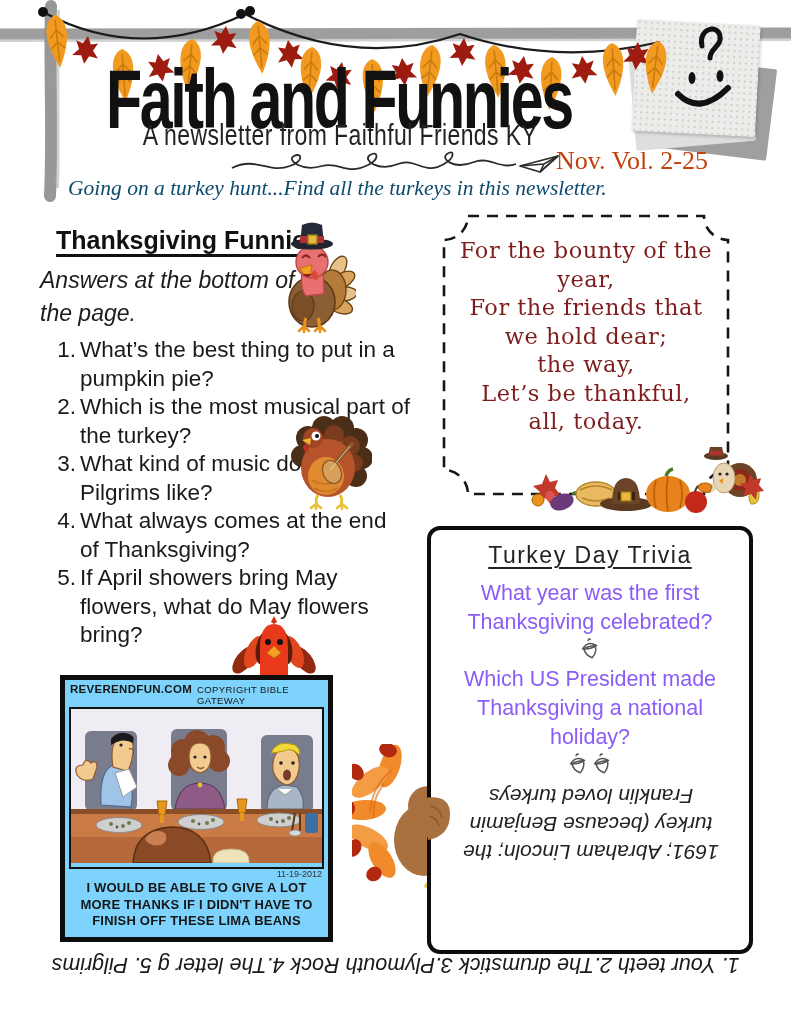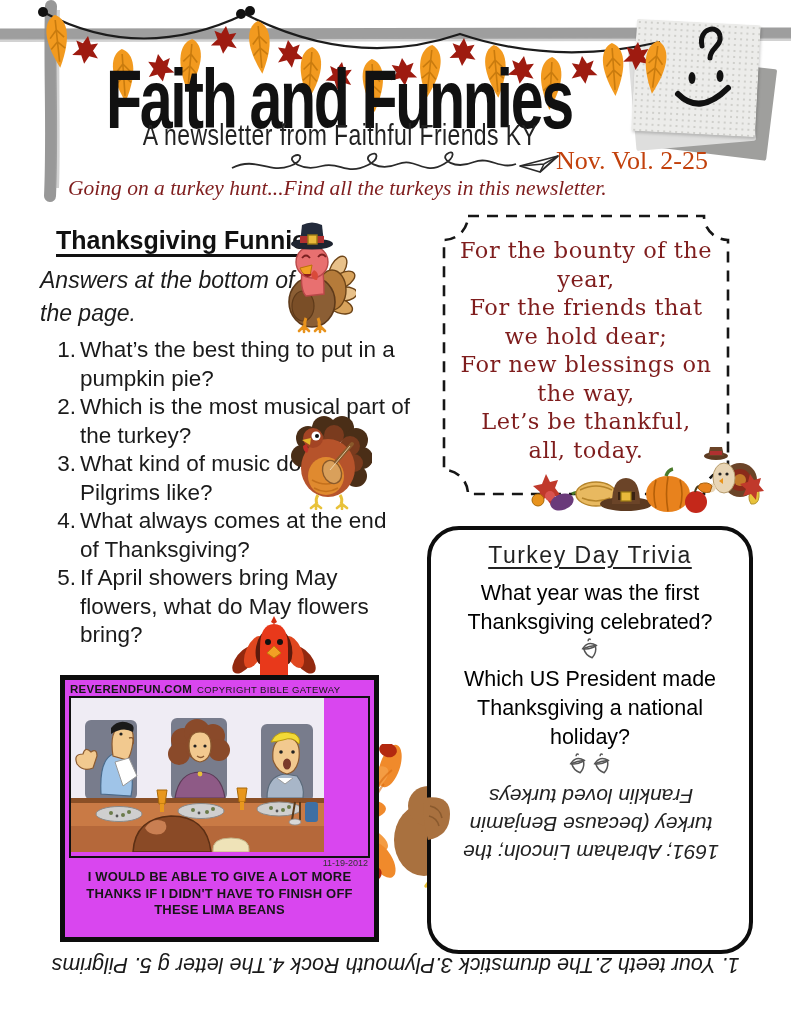--- a/index.html
+++ b/index.html
@@ -8,21 +8,21 @@
   .abs{position:absolute;}
 
   
   .title{left:50px;top:52px;width:560px;text-align:center;font-weight:bold;font-size:74px;
          letter-spacing:-3px;transform:scale(0.80,1.12);transform-origin:50% 0;
          color:#111;white-space:nowrap;z-index:3;}
   .subtitle{left:100px;top:118px;width:480px;text-align:center;font-size:23px;letter-spacing:0.4px;
             transform:scaleY(1.28);transform-origin:50% 0;color:#222;white-space:nowrap;z-index:3;}
   .volume{left:556px;top:146px;font-family:"Liberation Serif",serif;font-size:26px;color:#c2410c;z-index:3;}
   .tagline{left:68px;top:176px;width:560px;font-family:"Liberation Serif",serif;font-style:italic;
-           font-size:21.5px;color:#7f1d1d;z-index:3;}
+           font-size:21.5px;color:#0c4a6e;z-index:3;}
   .squiggle{left:228px;top:150px;z-index:3;}
 
   
   .note-wrap{left:626px;top:16px;width:150px;height:135px;z-index:1;}
   .sheet{position:absolute;border-radius:2px;}
   .sheet-back1{left:28px;top:46px;width:118px;height:92px;background:#9f9f9d;transform:rotate(7deg);}
   .sheet-back2{left:6px;top:30px;width:120px;height:100px;background:#dededd;transform:rotate(-5deg);}
   .sheet-main{left:8px;top:6px;width:124px;height:112px;background:#ececea;transform:rotate(3deg);
               background-image:radial-gradient(#cfcfcb 0.8px, transparent 0.9px);background-size:6px 6px;
               box-shadow:1px 2px 3px rgba(0,0,0,0.18);}
@@ -30,41 +30,41 @@
   
   .funnies-heading{left:56px;top:226px;font-size:25px;font-weight:bold;color:#111;
                    text-decoration:underline;text-decoration-thickness:2.5px;text-underline-offset:5px;z-index:3;}
   .answers-note{left:40px;top:264px;width:290px;font-style:italic;font-size:23px;line-height:33px;color:#1c1c1c;}
   .jokes{left:44px;top:336px;width:380px;font-size:22.5px;line-height:28.5px;color:#1a1a1a;}
   .joke{display:flex;}
   .joke .num{flex:0 0 32px;text-align:right;padding-right:4px;}
   .w0{width:340px;} .w1{width:350px;} .w2{width:250px;} .w3{width:330px;} .w4{width:320px;}
 
   
-  .comic{left:60px;top:675px;width:319px;height:267px;background:#d946ef;border:5px solid #0d0d0d;
+  .comic{left:60px;top:675px;width:273px;height:267px;background:#7dd3fc;border:5px solid #0d0d0d;
          box-sizing:border-box;z-index:2;}
   .comic-header{display:flex;align-items:baseline;gap:5px;padding:3px 5px 1px 5px;}
   .comic-site{font-size:11.5px;font-weight:bold;letter-spacing:0.3px;}
   .comic-copy{font-size:9.5px;letter-spacing:0.4px;}
   .comic-scene{margin:0 4px;border:2px solid #111;height:158px;overflow:hidden;position:relative;}
   .comic-date{text-align:right;font-size:9px;color:#333;padding:0 6px;}
   .comic-caption{font-size:13px;font-weight:bold;line-height:1.28;padding:1px 6px 4px 6px;letter-spacing:0.2px;text-align:center;}
 
   
   .poem-frame{left:440px;top:212px;z-index:1;}
   .poem-text{left:452px;top:236px;width:268px;text-align:center;font-family:"DejaVu Serif",serif;
              font-size:22.5px;line-height:28.5px;letter-spacing:0.5px;color:#7f1d1d;z-index:2;}
   .harvest{left:528px;top:444px;z-index:3;}
 
   
   .trivia{left:427px;top:526px;width:326px;height:428px;background:#fff;border:4px solid #0d0d0d;
-          border-radius:32px;box-sizing:border-box;z-index:2;text-align:center;padding:12px 10px;}
+          border-radius:13px;box-sizing:border-box;z-index:2;text-align:center;padding:12px 10px;}
   .trivia-heading{font-size:23px;letter-spacing:1.5px;color:#222;
                   text-decoration:underline;text-underline-offset:4px;margin-bottom:10px;}
-  .trivia-q{font-size:21.5px;line-height:29px;color:#000000;}
+  .trivia-q{font-size:21.5px;line-height:29px;color:#8b5cf6;}
   .acorn{margin:1px auto;}
   .trivia-answers{margin:2px auto 0;width:300px;transform:rotate(180deg);font-style:italic;
                   font-size:21px;line-height:28px;color:#222;}
 
   
   .turkey-pilgrim{left:272px;top:218px;z-index:3;}
   .turkey-guitar{left:286px;top:408px;z-index:3;}
   .turkey-red{left:226px;top:612px;z-index:1;}
   .turkey-brown{left:352px;top:744px;z-index:1;}
   .turkey-hand{left:420px;top:792px;z-index:3;}
@@ -334,21 +334,20 @@
   </div>
 
   <svg class="abs poem-frame" width="292" height="286">
     <path d="M28,4 H264 A24,24 0 0 0 288,28 V258 A24,24 0 0 0 264,282 H28 A24,24 0 0 0 4,258 V28 A24,24 0 0 0 28,4 Z" fill="none" stroke="#161616" stroke-width="2.6" stroke-dasharray="11 8"></path>
   </svg>
   <div class="abs poem-text">
     <div>For the bounty of the</div>
     <div>year,</div>
     <div>For the friends that</div>
     <div>we hold dear;</div>
-    <div>For new blessings on</div>
     <div>the way,</div>
     <div>Let’s be thankful,</div>
     <div>all, today.</div>
   </div>
 
   <svg class="abs harvest" width="240" height="72" viewBox="0 0 240 72">
     <path d="M18,30 l4,8 8,-2 -3,8 6,8 -8,0 -2,9 -5,-7 -9,3 3,-9 -7,-6 9,-2 Z" fill="#C0392B"></path>
     <circle cx="10" cy="56" r="6" fill="#E8931D" stroke="#a86808" stroke-width="1"></circle>
     <circle cx="22" cy="52" r="5" fill="#D9534F"></circle>
     <ellipse cx="34" cy="58" rx="12" ry="8" fill="#6A3A7A" transform="rotate(-20 34 58)"></ellipse>

